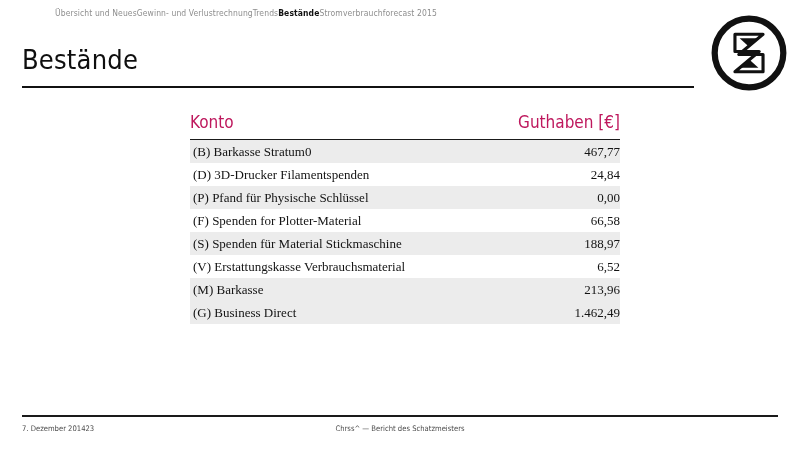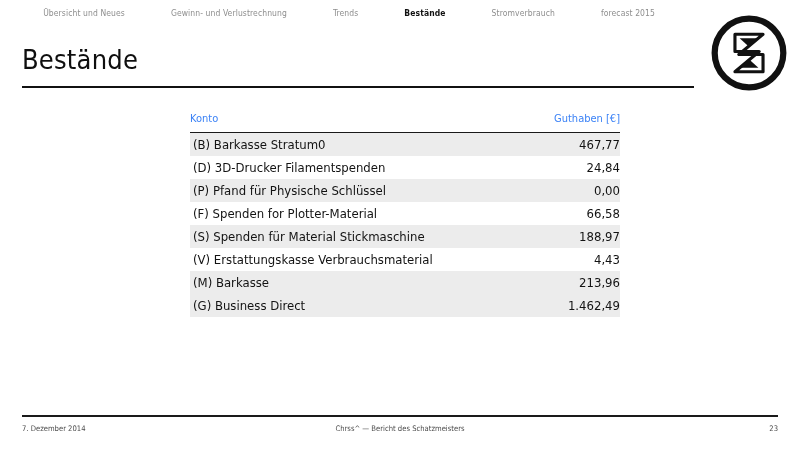--- a/index.html
+++ b/index.html
@@ -18,35 +18,34 @@
 
   
   .nav {
     position: absolute;
     top: 4px;
     left: 55px;
     width: 600px;
     height: 18px;
     display: flex;
     align-items: center;
-    justify-content: flex-end;
   }
   .nav-item {
     font-size: 8.5px;
     color: #8e8e8e;
     white-space: nowrap;
     letter-spacing: 0.1px;
     font-stretch: condensed;
   }
   .nav-item.active {
     color: #111111;
     font-weight: bold;
   }
   .nav-gap-1 { margin-left: 0px; }
-  .nav-gap   { margin-left: 46px; }
+  .nav-gap   { }
 
   
   .logo {
     position: absolute;
     top: 14px;
     right: 12px;
     width: 78px;
     height: 78px;
   }
 
@@ -77,33 +76,34 @@
     top: 112px;
     width: 430px;
   }
   table.acct {
     border-collapse: collapse;
     width: 100%;
     font-size: 13px;
   }
   table.acct th {
     font-weight: normal;
-    font-size: 11px;
+    font-size: 17px;
     padding: 0 0 7px 0;
     border-bottom: 1.4px solid #1a1a1a;
-    color: #3b82f6;
+    color: #be185d;
   }
   table.acct th.col-konto { text-align: left; }
   table.acct th.col-guth  { text-align: right; }
 
   table.acct td {
     padding: 2.8px 0;
     font-size: 13px;
     color: #131313;
     line-height: 1.34;
+    font-family: Liberation Serif, serif;
   }
   table.acct td.name  { text-align: left;  padding-left: 3px; }
   table.acct td.value { text-align: right; padding-right: 0; }
 
   tr.shade td { background: #ececec; }
   tr.sum td   { background: transparent; padding-top: 3.5px; }
 
   
   .footer-rule {
     position: absolute;
@@ -114,21 +114,20 @@
     background: #1a1a1a;
   }
   .footer {
     position: absolute;
     left: 22px;
     top: 421px;
     width: 756px;
     height: 14px;
     display: flex;
     align-items: center;
-    justify-content: space-between;
     font-size: 7.6px;
     color: #4a4a4a;
   }
   .footer-center { position: absolute; left: 0; right: 0; text-align: center; }
   .footer-left, .footer-right { position: relative; z-index: 2; }
 </style>
 </head>
 <body>
 
 <div class="nav">
@@ -176,21 +175,21 @@
       <tr>
         <td class="name">(F) Spenden for Plotter-Material</td>
         <td class="value">66,58</td>
       </tr>
       <tr class="shade">
         <td class="name">(S) Spenden für Material Stickmaschine</td>
         <td class="value">188,97</td>
       </tr>
       <tr>
         <td class="name">(V) Erstattungskasse Verbrauchsmaterial</td>
-        <td class="value">4,43</td>
+        <td class="value">6,52</td>
       </tr>
       <tr class="shade">
         <td class="name">(M) Barkasse</td>
         <td class="value">213,96</td>
       </tr>
       <tr class="shade">
         <td class="name">(G) Business Direct</td>
         <td class="value">1.462,49</td>
       </tr>
     </tbody>

